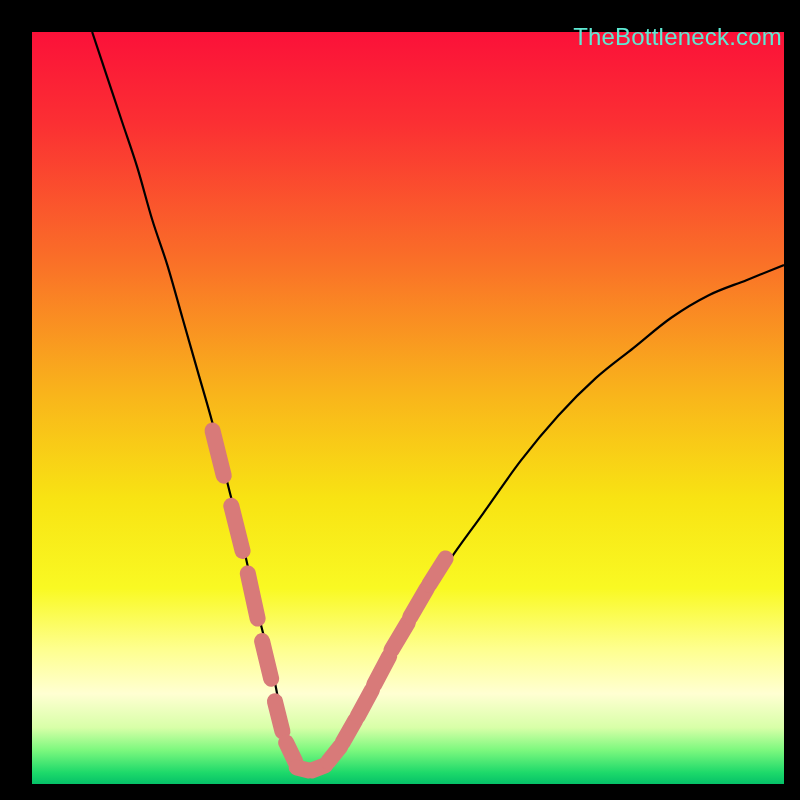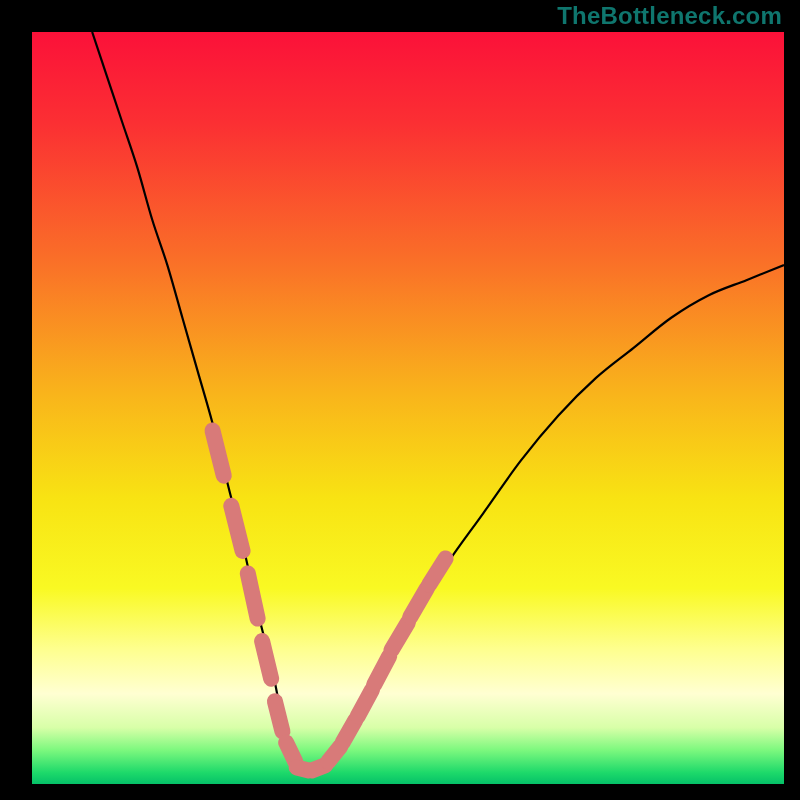--- a/index.html
+++ b/index.html
@@ -14,25 +14,25 @@
   .plot-area {
     position: absolute;
     left: 32px;
     top: 32px;
     width: 752px;
     height: 752px;
     overflow: hidden;
   }
   .watermark {
     position: absolute;
-    top: 2px;
+    top: 23px;
     right: 18px;
-    color: #0f766e;
+    color: #5eead4;
     font-size: 24px;
-    font-weight: 700;
+    font-weight: 400;
     letter-spacing: 0.2px;
     z-index: 10;
   }
   svg {
     display: block;
   }
 </style>
 </head>
 <body>
 

